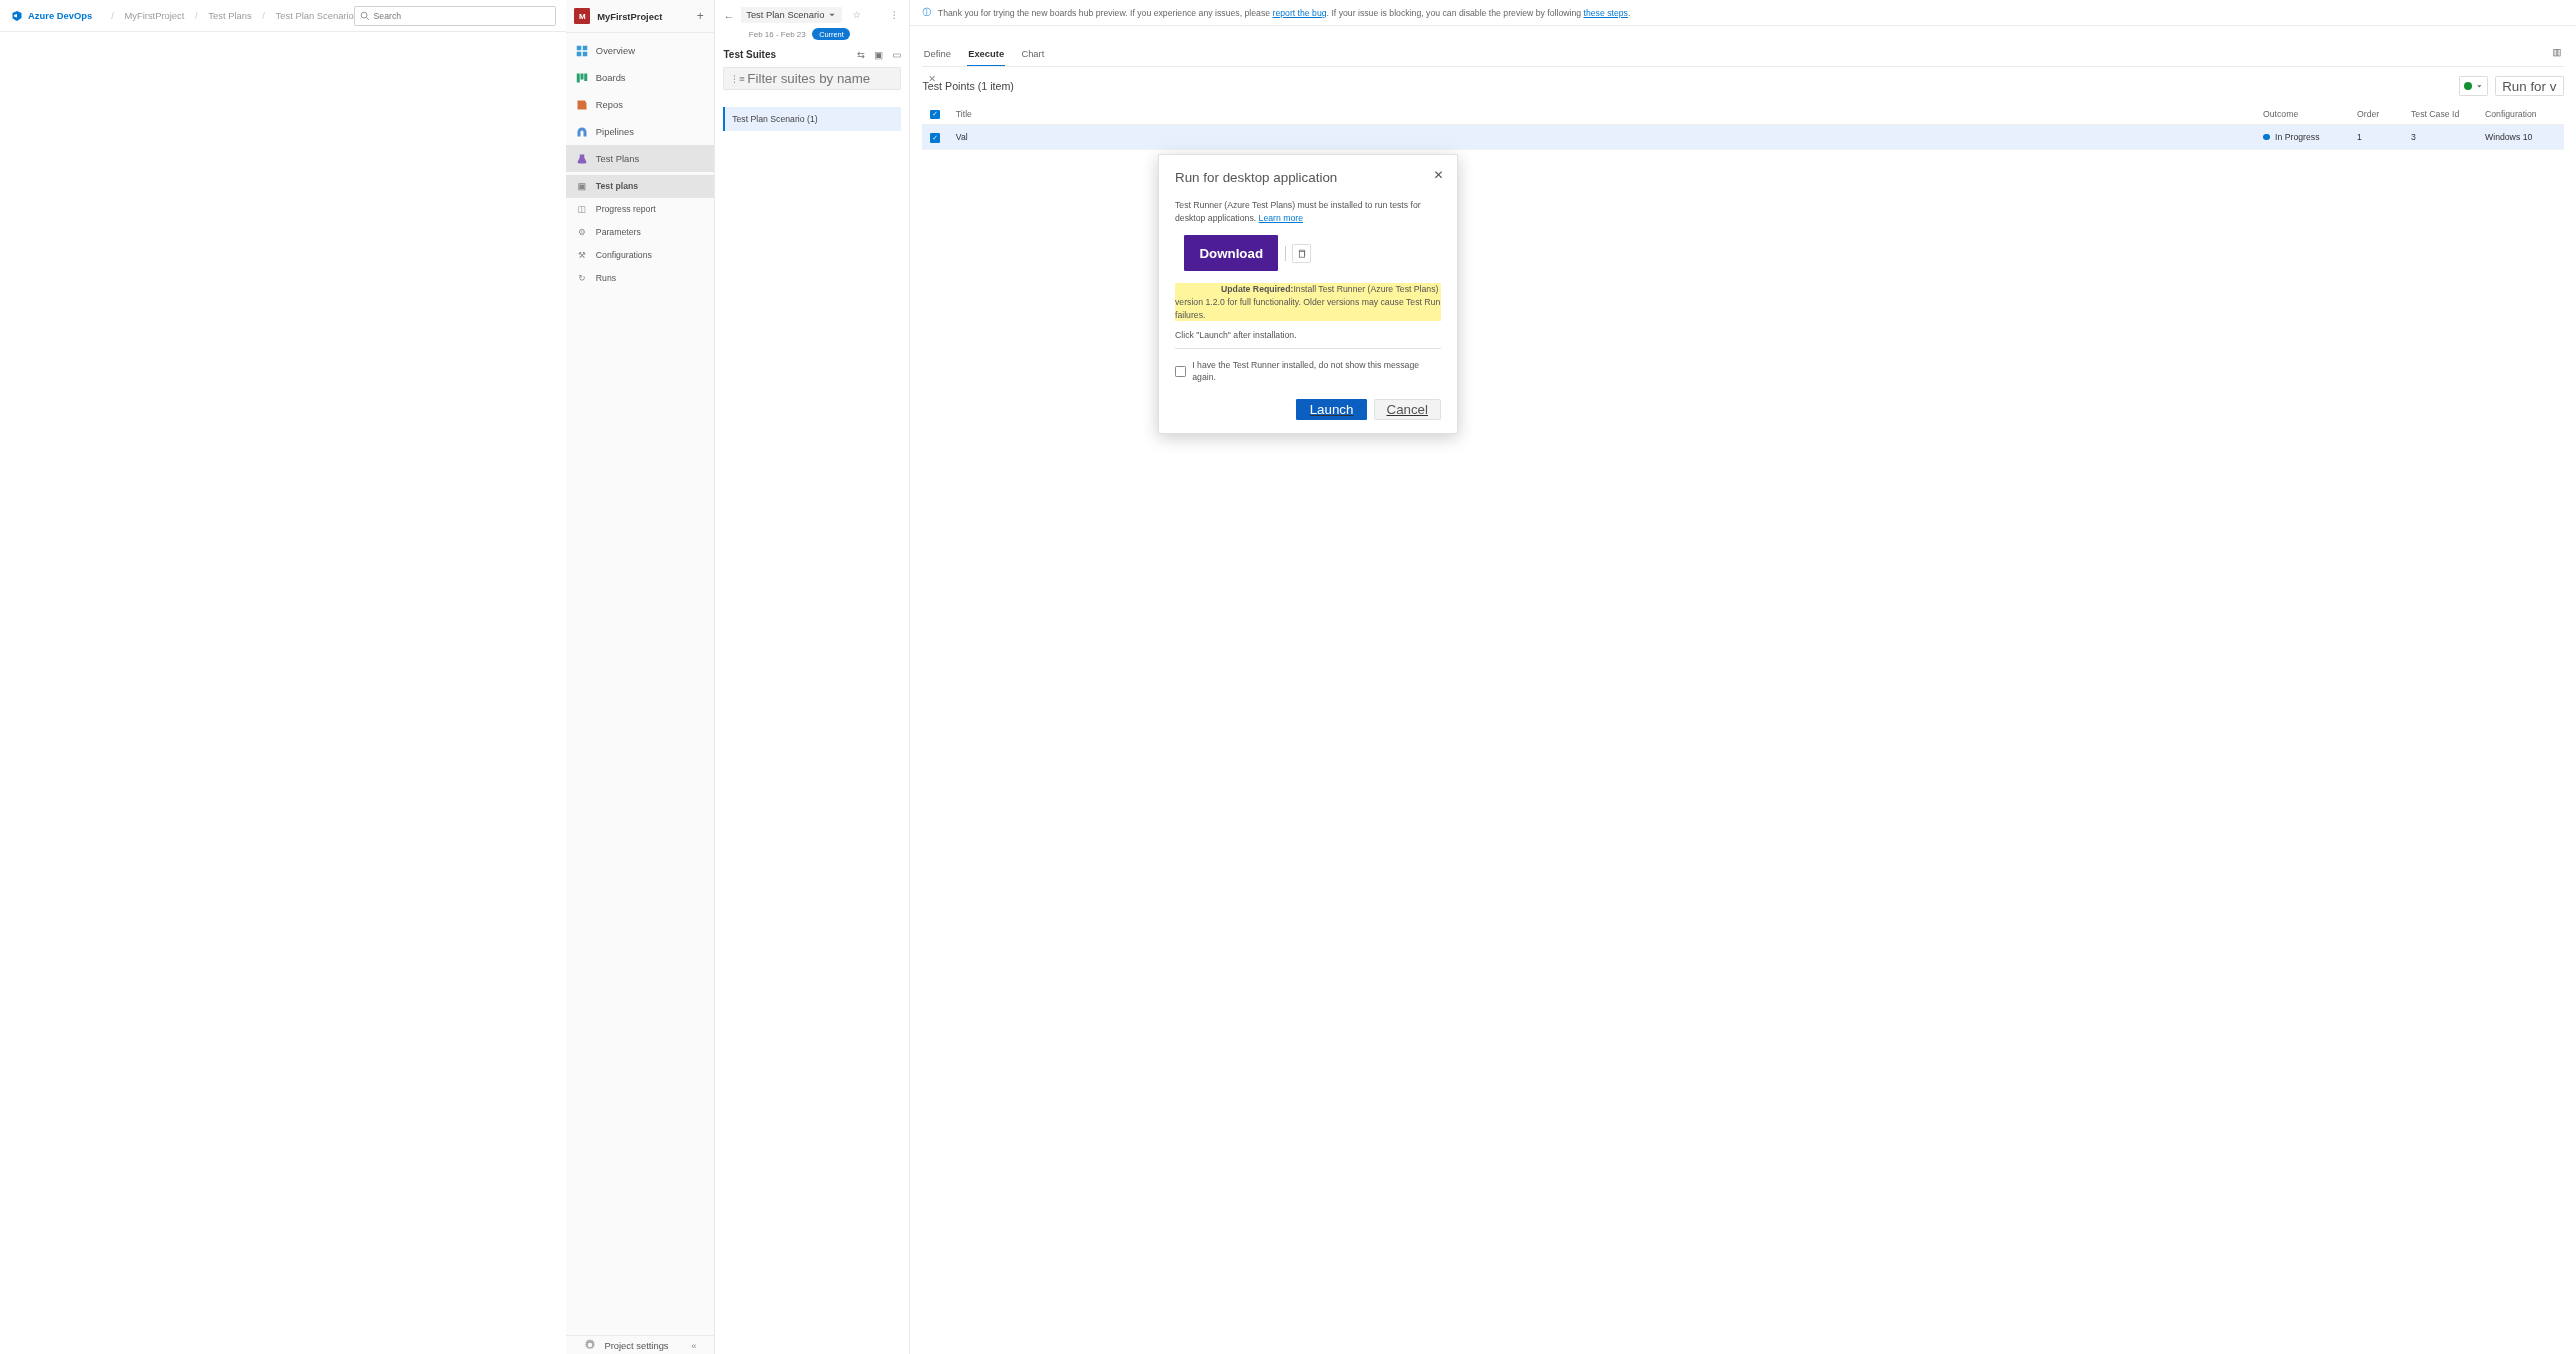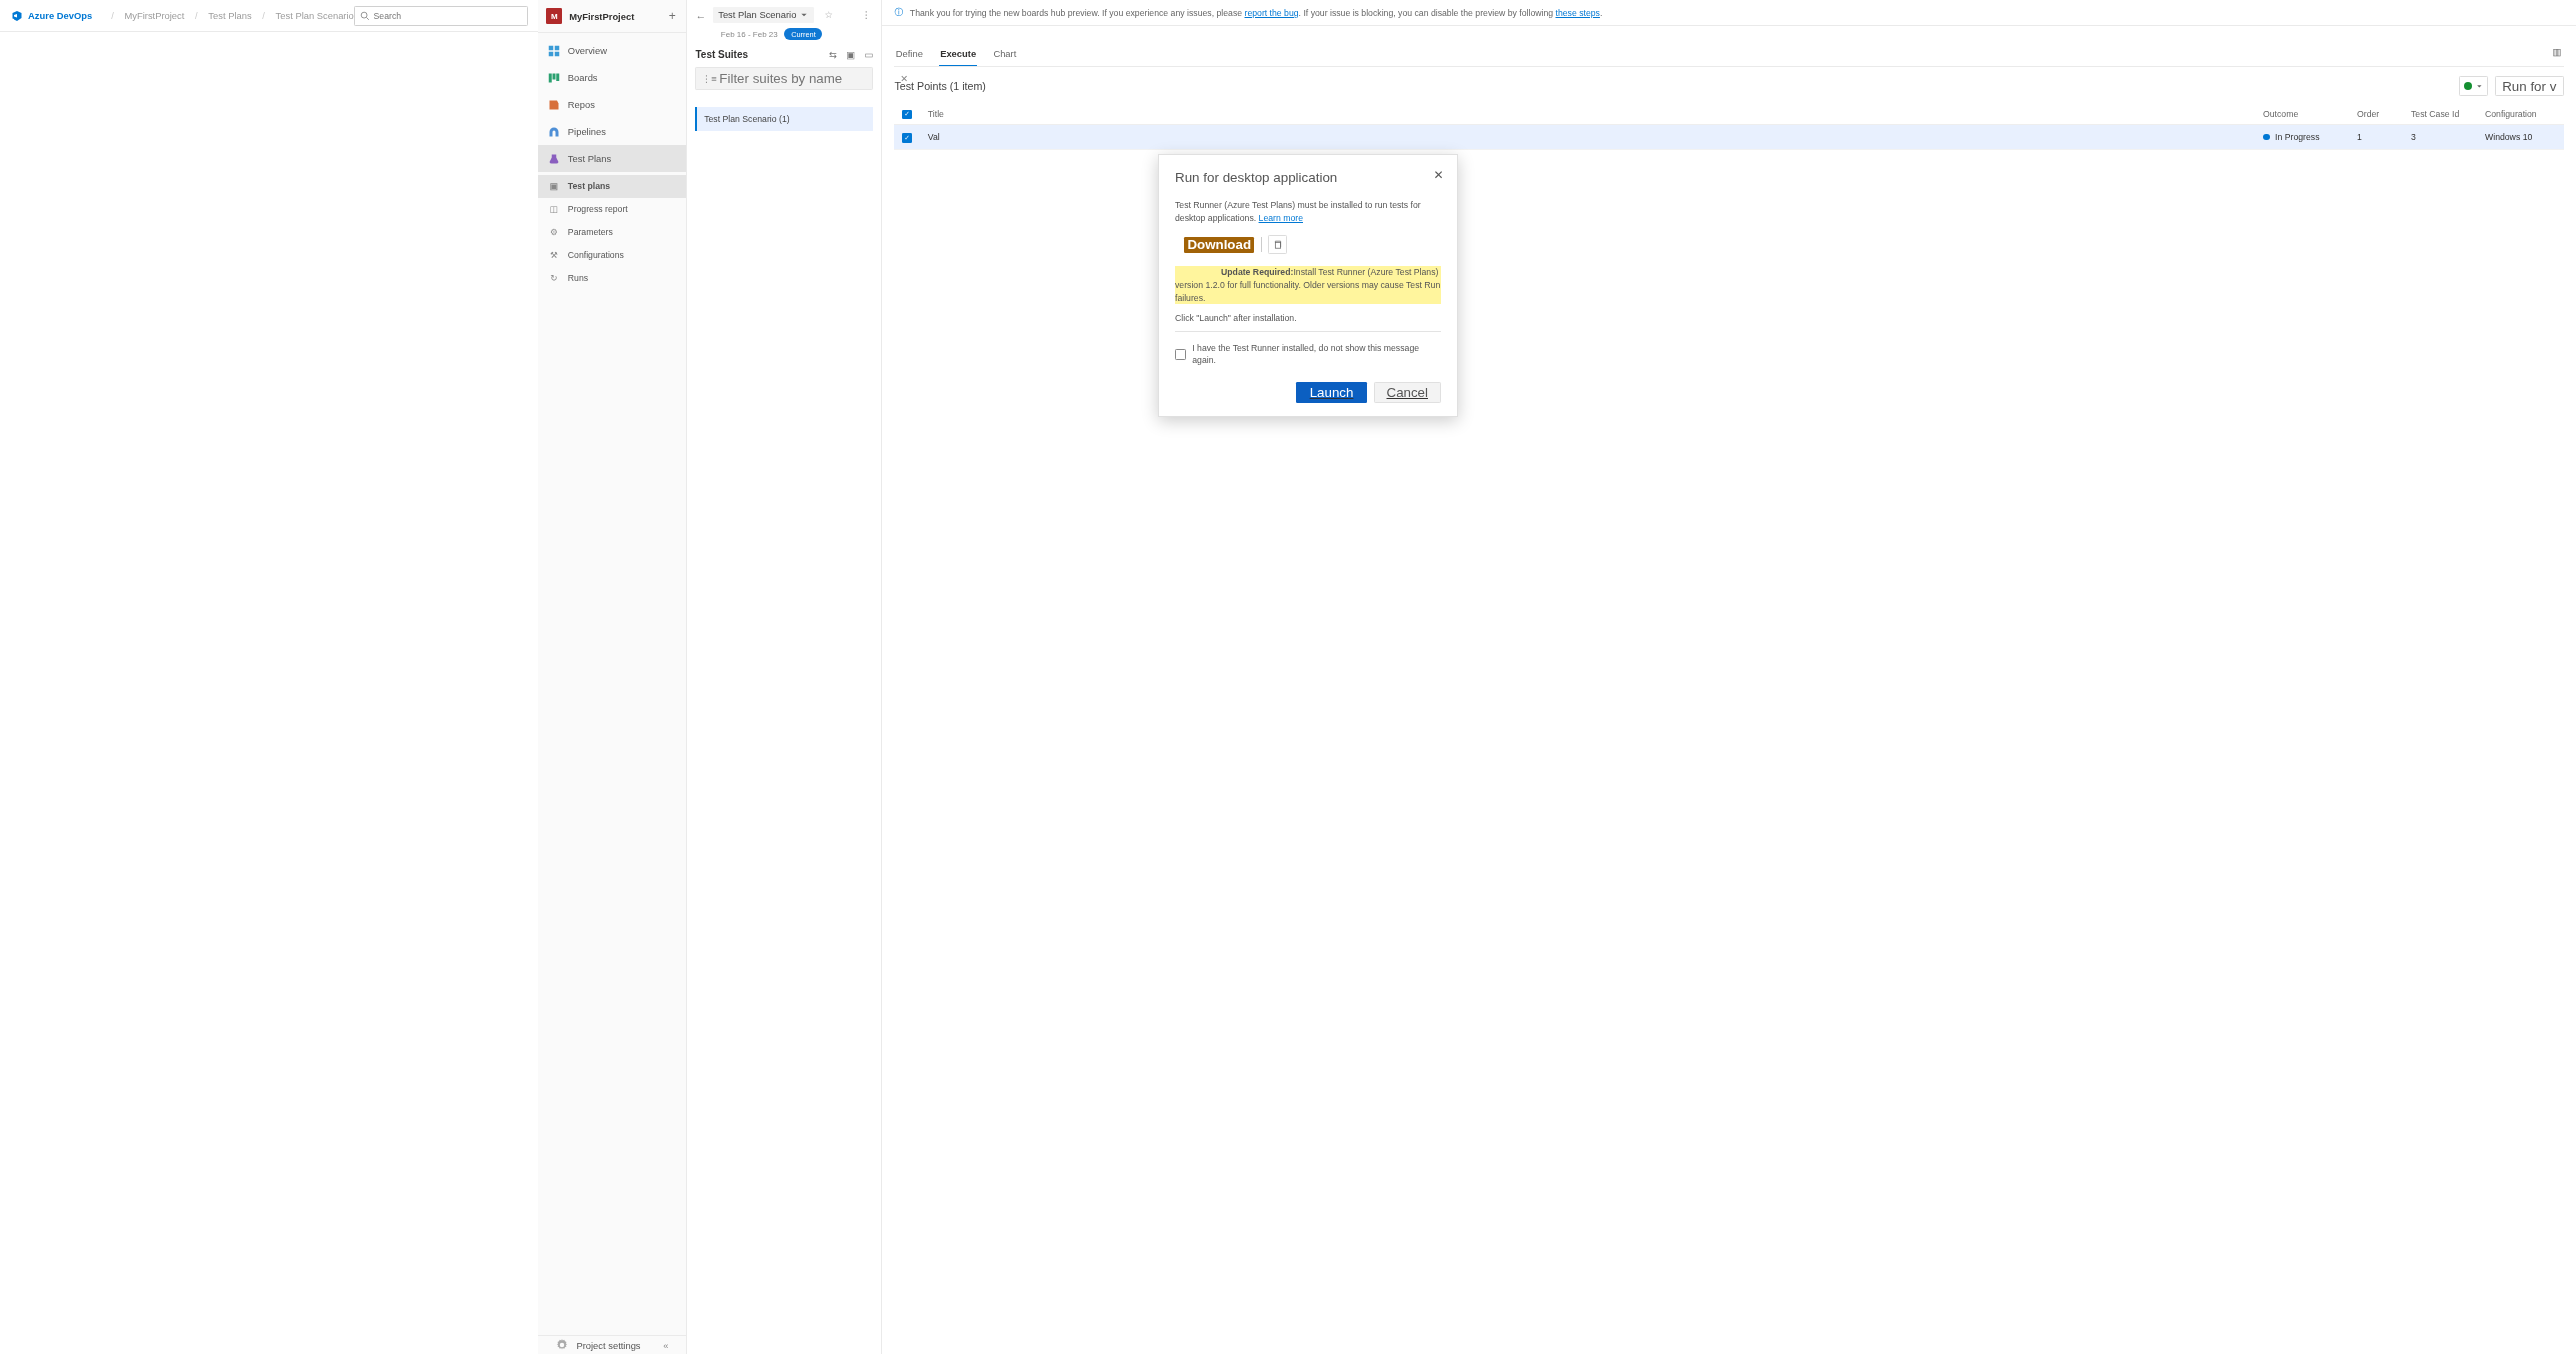--- a/index.html
+++ b/index.html
@@ -6,21 +6,21 @@
   body { font-family: "Segoe UI", "Segoe UI Web", Arial, sans-serif; font-size: 9.4px; color: #323130; background: #fff; overflow: hidden; }
   .app { display: flex; flex-direction: row; height: 100vh; }
 
   
   .topbar { display: flex; align-items: center; height: 32px; padding: 0 10.7px; border-bottom: 0.7px solid #eaeaea; }
   .brand { display: flex; align-items: center; gap: 5.4px; color: #0078d4; font-weight: 600; cursor: pointer; }
   .brand svg { width: 12px; height: 12px; }
   .breadcrumbs { display: flex; align-items: center; gap: 10.7px; margin-left: 19px; color: #9c9c9c; }
   .bc-sep { color: #ccc; }
   .bc-item { color: #9c9c9c; cursor: pointer; }
-  .search { margin-left: auto; display: flex; align-items: center; height: 20px; width: 174px; border: 0.7px solid #d0d0d0; border-radius: 1.3px; padding: 0 5.4px; background: #fff; color: #888; }
+  .search { margin-left: auto; display: flex; align-items: center; height: 20px; width: 202px; border: 0.7px solid #d0d0d0; border-radius: 1.3px; padding: 0 5.4px; background: #fff; color: #888; }
   .search svg { width: 9.4px; height: 9.4px; margin-right: 4px; }
   .search input { border: none; outline: none; flex: 1; font-size: 8.7px; color: #333; background: transparent; }
 
   .columns { display: flex; flex: 1; min-height: 0; }
 
   
   .leftnav { width: 149px; border-right: 0.7px solid #eaeaea; background: #fafafa; display: flex; flex-direction: column; }
   .project-row { display: flex; align-items: center; height: 33px; padding: 0 8px; gap: 6.7px; border-bottom: 0.7px solid #eaeaea; }
   .proj-avatar { width: 16px; height: 16px; background: #b02a2a; color: #fff; border-radius: 1.3px; display: flex; align-items: center; justify-content: center; font-size: 8px; font-weight: 600; }
   .proj-name { font-weight: 600; }
@@ -87,21 +87,21 @@
   .inprog-dot { width: 6.7px; height: 6.7px; border-radius: 50%; background: #0078d4; display: inline-block; margin-right: 5.4px; }
 
   
   .overlay { position: fixed; inset: 0; display: flex; align-items: flex-start; justify-content: center; pointer-events: none; }
   .dialog { margin-top: 154px; margin-left: 40px; width: 300px; background: #fff; box-shadow: 0 4px 16px rgba(0,0,0,.2); border: 0.7px solid #e0e0e0; pointer-events: auto; padding: 14.7px 16px 13.4px 16px; position: relative; }
   .dialog-title { font-size: 13.4px; color: #555; font-weight: 400; }
   .dialog-close { position: absolute; right: 10.7px; top: 10.7px; color: #555; font-size: 12px; cursor: pointer; padding: 2.7px; }
   .dialog-body { margin-top: 14.7px; color: #555; font-size: 8.7px; line-height: 1.45; }
   .dialog-body a { color: #0078d4; text-decoration: underline; cursor: pointer; }
   .dl-row { display: flex; align-items: center; gap: 6.7px; margin: 10.7px 0 12px 9.4px; }
-  .dl-btn { background: #a16207; color: #fff; border: none; height: 16px; padding: 0 3px; cursor: pointer; font-weight: 600; border-radius: 1.3px; }
+  .dl-btn { background: #4c1d95; color: #fff; border: none; height: 36px; padding: 0 15px; cursor: pointer; font-weight: 600; border-radius: 1.3px; }
   .dl-sep { width: 0.7px; height: 14.7px; background: #ccc; }
   .copy-btn { border: 0.7px solid #dcdcdc; background: #fff; width: 19px; height: 19px; display: flex; align-items: center; justify-content: center; color: #666; cursor: pointer; border-radius: 1.3px; }
   .highlight { background: #fff59d; }
   .highlight strong { font-weight: 700; padding-left: 46px; }
   .launch-hint { margin-top: 8px; color: #555; }
   .hr { border-top: 0.7px solid #e3e3e3; margin-top: 6.7px; }
   .dont-show { display: flex; align-items: center; gap: 6.7px; margin-top: 9.4px; color: #555; }
   .cb { width: 10.7px; height: 10.7px; border: 0.7px solid #888; border-radius: 1.3px; cursor: pointer; }
   .dialog-footer { display: flex; justify-content: flex-end; gap: 6.7px; margin-top: 14.7px; text-decoration: underline; }
   .btn-primary { background: #0b5fc1; color: #fff; border: none; height: 21.4px; padding: 0 13.4px; cursor: pointer; border-radius: 1.3px; }

